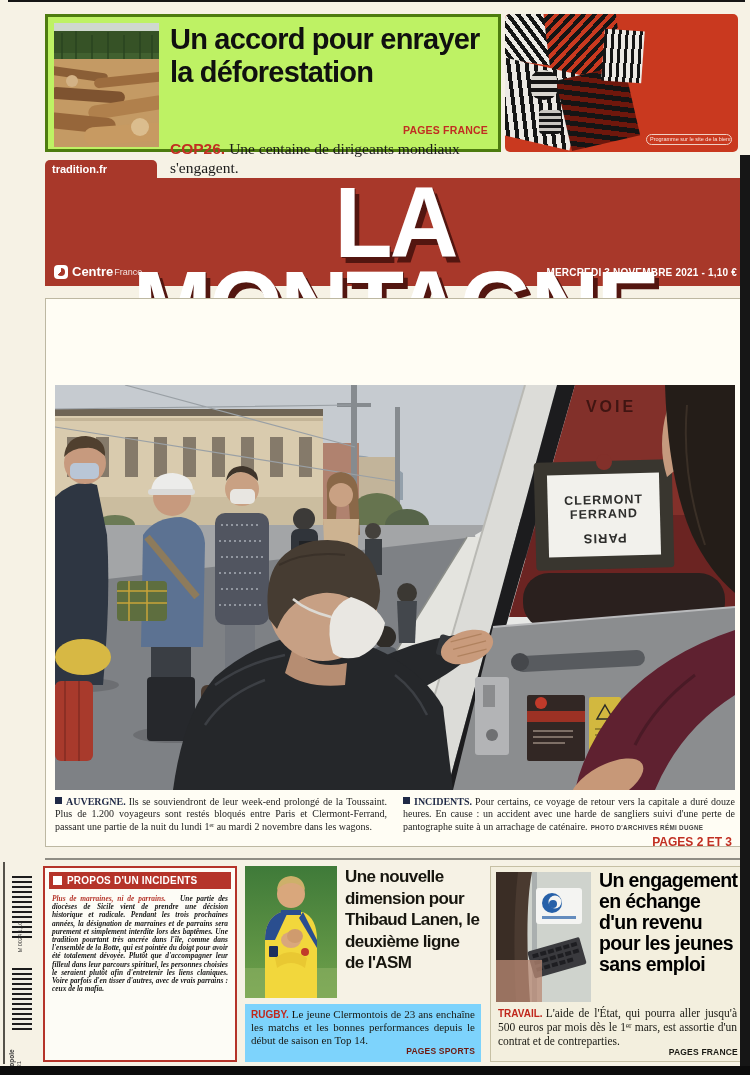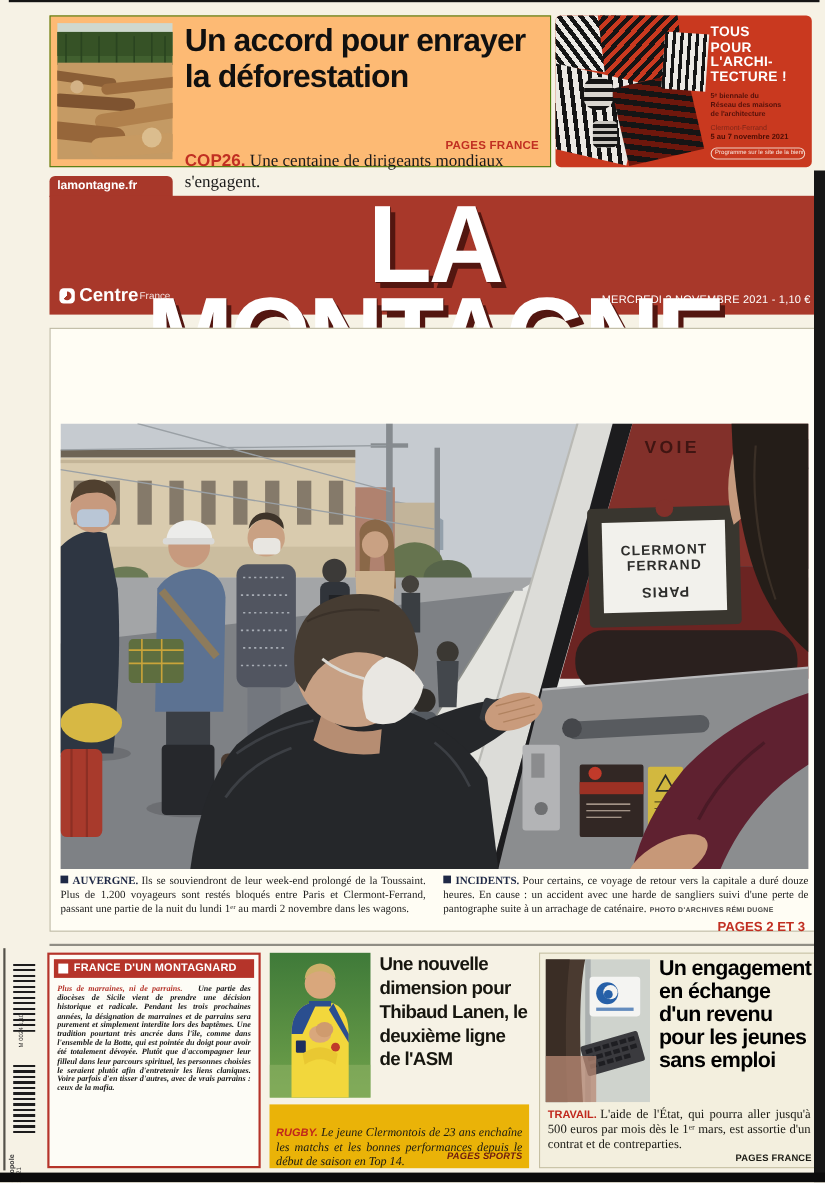--- a/index.html
+++ b/index.html
@@ -5,21 +5,21 @@
   html,body{margin:0;padding:0;background:#e8e4d6;}
   .page{position:relative;width:750px;height:1075px;background:#f6f2e5;overflow:hidden;
         font-family:"Liberation Sans",sans-serif;-webkit-font-smoothing:antialiased;}
   .abs{position:absolute;}
   
   .top-rule{left:8px;top:0;width:737px;height:2px;background:#151515;}
   .right-edge{left:740px;top:155px;width:10px;height:920px;background:#161616;}
   .bottom-bar{left:0;top:1066px;width:750px;height:9px;background:#0c0c0c;}
   .left-edge{left:3px;top:862px;width:2px;height:202px;background:#55524a;}
   
-  .banner{left:45px;top:14px;width:456px;height:138px;background:#fdba74;border:1px solid #4d7c0f;box-sizing:border-box;}
+  .banner{left:45px;top:14px;width:456px;height:138px;background:#bef264;border:3px solid #4d7c0f;box-sizing:border-box;}
   .defo{left:6px;top:6px;width:105px;height:124px;}
   .banner-headline{left:122px;top:6px;width:326px;font-weight:bold;font-size:29px;line-height:33px;
        letter-spacing:-0.8px;color:#101010;}
   .banner-kicker{left:122px;top:78px;width:326px;font-family:"Liberation Serif",serif;font-size:15.5px;line-height:19px;color:#1a1a1a;margin-top:44px;}
   .kicker-label{font-family:"Liberation Sans",sans-serif;font-weight:bold;color:#c12f22;margin-right:4px;}
   .banner-pages{right:10px;bottom:13px;font-weight:bold;font-size:10.5px;color:#c12f22;letter-spacing:.2px;}
   
   .ad{left:505px;top:14px;width:233px;height:138px;background:#c9391f;border-radius:5px;overflow:hidden;}
   .ad .stp{position:absolute;}
   .ad-text{position:absolute;left:141px;top:9px;right:6px;color:#fff;}
@@ -36,23 +36,23 @@
   .mh-main{position:absolute;left:0;top:18px;right:0;bottom:0;background:#a8382a;}
   .mh-title{position:absolute;left:0;top:2px;width:100%;text-align:center;font-weight:bold;font-size:100px;
        line-height:84px;letter-spacing:-3px;color:#fff;transform:scaleX(.95);transform-origin:center;
        text-shadow:5px 6px 0 #531610, 1px 1px 0 #531610;}
   .mh-edition{position:absolute;left:0;bottom:6px;width:100%;text-align:center;color:#fff;font-weight:bold;
        font-size:15px;letter-spacing:.8px;}
   .mh-brand{position:absolute;left:9px;bottom:7px;display:flex;align-items:center;color:#fff;}
   .mh-brand-icon{width:14px;height:14px;background:#fff;border-radius:4px;margin-right:4px;position:relative;}
   .mh-brand-icon::after{content:"";position:absolute;left:3px;top:3px;width:8px;height:8px;border-radius:50%;
        background:conic-gradient(#a8382a 0 65%,#fff 65%);}
-  .mh-brand-bold{font-weight:bold;font-size:17px;}
+  .mh-brand-bold{font-weight:bold;font-size:13px;}
   .mh-brand-light{font-size:9px;opacity:.85;margin-left:1px;}
-  .mh-date{position:absolute;right:8px;bottom:8px;color:#fff;font-weight:normal;font-size:10px;letter-spacing:.2px;margin-left:11px;}
+  .mh-date{position:absolute;right:8px;bottom:8px;color:#fff;font-weight:bold;font-size:10px;letter-spacing:.2px;margin-left:11px;}
   
   .lead-box{left:45px;top:298px;width:700px;height:549px;background:#fffdf4;border:1px solid #bdb8a2;box-sizing:border-box;}
   .lead-headline{position:absolute;left:0;top:3px;width:100%;text-align:center;
        font-family:"Liberation Serif",serif;font-weight:bold;font-size:58px;line-height:76px;letter-spacing:-1px;color:#0b0b0b;}
   .lead-photo{position:absolute;left:9px;top:86px;width:680px;height:405px;}
   .captions{position:absolute;left:9px;top:497px;width:680px;display:flex;gap:16px;
        font-family:"Liberation Serif",serif;font-size:10px;line-height:12.3px;color:#1c1c1c;text-align:justify;justify-content:space-between;}
   .captions .col{flex:1;}
   .cap-bullet{display:inline-block;width:7px;height:7px;background:#1f2946;margin-right:4px;position:relative;top:-1px;}
   .cap-label{font-weight:bold;color:#1f2946;margin-right:3px;}
@@ -64,22 +64,22 @@
   .propos-head{margin:4px;background:#b5342a;height:17px;display:flex;align-items:center;color:#fff;
        font-weight:bold;font-size:10px;letter-spacing:.2px;}
   .propos-sq{width:9px;height:9px;background:#fff;margin:0 5px 0 4px;}
   .propos-body{padding:2px 7px;font-family:"Liberation Serif",serif;font-weight:bold;font-style:italic;
        font-size:7.4px;line-height:8.2px;color:#161616;text-align:justify;}
   .propos-lead{color:#b5342a;margin-right:14px;}
   .rugby{left:245px;top:866px;width:236px;height:196px;}
   .rugby-photo{position:absolute;left:0;top:0;width:92px;height:132px;}
   .rugby-headline{position:absolute;left:100px;top:0;right:0;font-weight:bold;font-size:17px;line-height:21.5px;
        letter-spacing:-0.6px;color:#17160f;}
-  .rugby-panel{position:absolute;left:0;top:138px;width:236px;height:58px;background:#eab308;box-sizing:border-box;
-       padding:20px 6px 12px 6px;font-family:"Liberation Serif",serif;font-size:11px;line-height:13px;color:#191913;text-align:justify;font-style:italic;}
+  .rugby-panel{position:absolute;left:0;top:138px;width:236px;height:58px;background:#7dd3fc;box-sizing:border-box;
+       padding:4px 6px 12px 6px;font-family:"Liberation Serif",serif;font-size:11px;line-height:13px;color:#191913;text-align:justify;}
   .story-label{font-family:"Liberation Sans",sans-serif;font-weight:bold;font-size:10px;color:#c0271c;margin-right:3px;}
   .panel-pages{position:absolute;right:6px;bottom:4px;font-family:"Liberation Sans",sans-serif;
        font-weight:bold;font-size:8.5px;letter-spacing:.2px;color:#6e1a10;}
   .travail{left:490px;top:866px;width:255px;height:196px;background:#f3efde;border:1px solid #c6c0a4;box-sizing:border-box;}
   .travail-photo{position:absolute;left:5px;top:5px;width:95px;height:130px;}
   .travail-headline{position:absolute;left:108px;top:3px;right:5px;font-weight:bold;font-size:19.5px;line-height:21px;
        letter-spacing:-0.6px;color:#000000;}
   .travail-body{position:absolute;left:7px;top:140px;right:7px;bottom:14px;font-family:"Liberation Serif",serif;
        font-size:11.5px;line-height:13.8px;color:#191913;text-align:justify;}
   .travail .panel-pages{color:#191913;}
@@ -126,36 +126,25 @@
   <aside class="abs ad">
     <div>
       <div class="stp" style="left:-14px;top:-10px;width:70px;height:58px;transform:rotate(8deg);background:repeating-linear-gradient(45deg,#151515 0 4px,#ece9e4 4px 8px);"></div>
       <div class="stp" style="left:42px;top:-6px;width:72px;height:66px;transform:rotate(-7deg);background:repeating-linear-gradient(-40deg,#151515 0 4px,#c9391f 4px 8px);"></div>
       <div class="stp" style="left:-10px;top:52px;width:84px;height:76px;transform:rotate(13deg);background:repeating-linear-gradient(70deg,#151515 0 4px,#ece9e4 4px 9px);"></div>
       <div class="stp" style="left:58px;top:58px;width:70px;height:72px;transform:rotate(-13deg);background:repeating-linear-gradient(20deg,#6e170c 0 5px,#151515 5px 10px);"></div>
       <div class="stp" style="left:98px;top:16px;width:40px;height:52px;transform:rotate(4deg);background:repeating-linear-gradient(90deg,#151515 0 3px,#ece9e4 3px 7px);"></div>
       <div class="stp" style="left:26px;top:56px;width:26px;height:30px;border-radius:50%/32%;background:repeating-linear-gradient(0deg,#151515 0 4px,#d9d6d0 4px 8px);"></div>
       <div class="stp" style="left:34px;top:96px;width:22px;height:24px;border-radius:4px;background:repeating-linear-gradient(0deg,#151515 0 3px,#c9c6c0 3px 6px);"></div>
     </div>
-    <div class="ad-text">
-      <div class="ad-big pre" style="white-space: pre-line;">TOUS
-POUR
-L'ARCHI-
-TECTURE !</div>
-      <div class="ad-sub" style="white-space: pre-line;">5ᵉ biennale du
-Réseau des maisons
-de l'architecture</div>
-      <div class="ad-place">Clermont-Ferrand</div>
-      <div class="ad-dates">5 au 7 novembre 2021</div>
-    </div>
     <div class="ad-pill">Programme sur le site de la biennale</div>
   </aside>
 
   <header class="abs masthead">
-    <div class="mh-tab">lamontagne.fr</div>
+    <div class="mh-tab">tradition.fr</div>
     <div class="mh-main">
       <div class="mh-title">LA MONTAGNE</div>
       <div class="mh-brand">
         <span class="mh-brand-icon"></span>
         <span class="mh-brand-bold">Centre</span>
         <span class="mh-brand-light">France</span>
       </div>
       <div class="mh-date">MERCREDI 3 NOVEMBRE 2021 - 1,10 €</div>
     </div>
   </header>
@@ -334,21 +323,21 @@
       <p class="col" style="margin:0;"><span class="cap-bullet"></span><span class="cap-label">INCIDENTS.</span><span>Pour certains, ce voyage de retour vers la capitale a duré douze heures. En cause : un accident avec une harde de sangliers suivi d'une perte de pantographe suite à un arrachage de caténaire.</span><span class="cap-credit">PHOTO D'ARCHIVES RÉMI DUGNE</span></p>
     </div>
     <div class="lead-pages">PAGES 2 ET 3</div>
   </main>
 
   <div class="abs divider"></div>
 
   <article class="abs propos">
     <div class="propos-head">
       <span class="propos-sq"></span>
-      <span>FRANCE D'UN MONTAGNARD</span>
+      <span>PROPOS D'UN INCIDENTS</span>
     </div>
     <p class="propos-body" style="margin:0;"><span class="propos-lead">Plus de marraines, ni de parrains.</span><span>Une partie des diocèses de Sicile vient de prendre une décision historique et radicale. Pendant les trois prochaines années, la désignation de marraines et de parrains sera purement et simplement interdite lors des baptêmes. Une tradition pourtant très ancrée dans l'île, comme dans l'ensemble de la Botte, qui est pointée du doigt pour avoir été totalement dévoyée. Plutôt que d'accompagner leur filleul dans leur parcours spirituel, les personnes choisies le seraient plutôt afin d'entretenir les liens claniques. Voire parfois d'en tisser d'autres, avec de vrais parrains : ceux de la mafia.</span></p>
   </article>
 
   <article class="abs rugby">
     <svg class="rugby-photo" viewBox="0 0 92 132" preserveAspectRatio="none">
       <defs>
           <linearGradient id="gpitch" x1="0" y1="0" x2="0" y2="1">
         <stop offset="0" stop-color="#3f7a39"></stop>
             <stop offset="1" stop-color="#71a24b"></stop>

